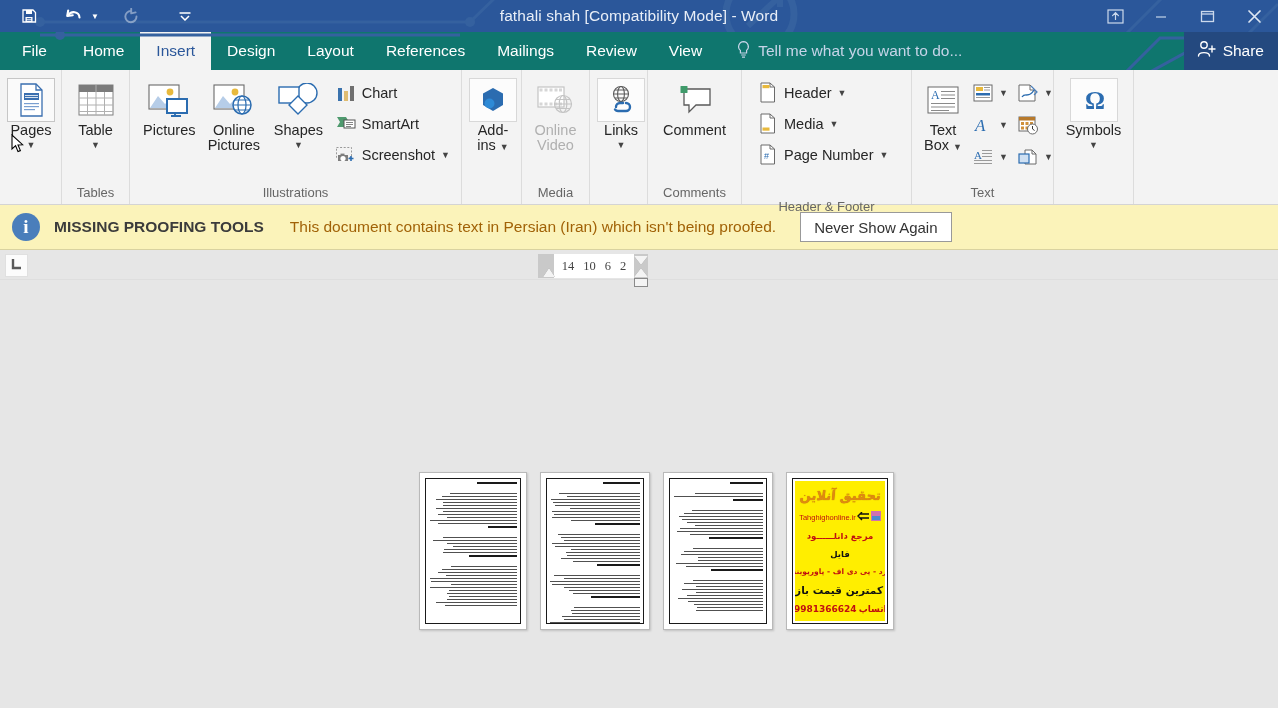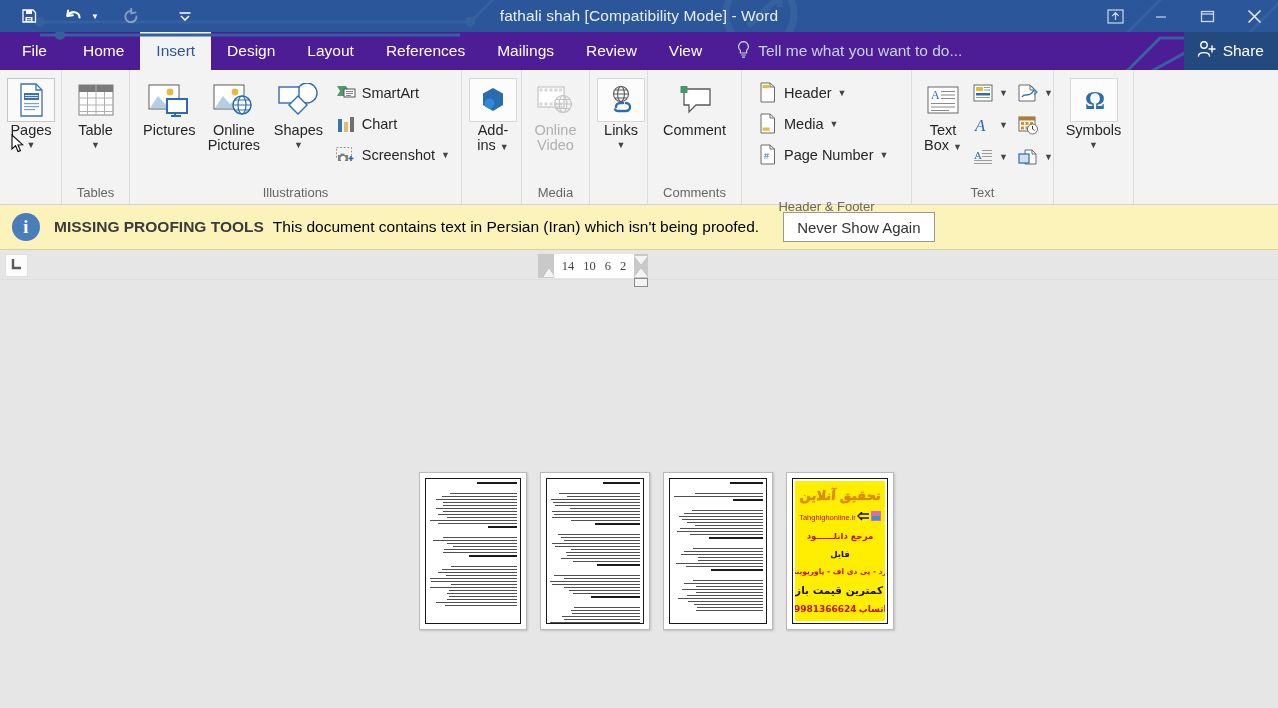--- a/index.html
+++ b/index.html
@@ -56,21 +56,21 @@
     width: 46px; height: 32px;
     display: flex; align-items: center; justify-content: center;
     color: #ccd9ec;
   }
   .win-btn.close { width: 48px; color: #dde6f3; }
 
   
   .tabstrip {
     position: relative;
     height: 38px;
-    background: #4c1d95;
+    background: #0f766e;
     display: flex; align-items: stretch;
     overflow: hidden;
   }
   .tab {
     padding: 0 16px;
     display: flex; align-items: center;
     color: #ffffff; font-size: 15.5px;
     white-space: nowrap;
   }
   .tab.file { padding: 0 20px 0 22px; }
@@ -173,21 +173,21 @@
   }
   .msg-icon {
     width: 28px; height: 28px; border-radius: 50%;
     background: #4a7ebb;
     display: flex; align-items: center; justify-content: center;
     color: #fff; font-size: 19px; font-weight: bold;
     font-family: "Liberation Serif", serif;
     flex: none;
   }
   .msg-strong { font-size: 15.5px; font-weight: bold; color: #3b3b3b; margin-left: 14px; }
-  .msg-text { font-size: 15.5px; color: #000000; margin-left: 9px; }
+  .msg-text { font-size: 15.5px; color: #a16207; margin-left: 26px; }
   .msg-btn {
     margin-left: 24px;
     background: #ffffff; border: 1px solid #999;
     height: 30px; padding: 0 13px;
     font-size: 15px; color: #333;
     font-family: "Liberation Sans", sans-serif;
     display: flex; align-items: center;
   }
 
   
@@ -582,40 +582,40 @@
           </svg>
         </span>
         <span class="lbl">Shapes</span>
         <span class="dd">▼</span>
       </div>
 
       <div class="smallcol">
         <div class="smallbtn">
           <span class="sico">
             <svg width="20" height="18" viewBox="0 0 20 18">
+              <rect x="2" y="4" width="4" height="13" fill="#3a72ad"></rect>
+              <rect x="8" y="7" width="4" height="10" fill="#e0bc70"></rect>
+              <rect x="14" y="2" width="4" height="15" fill="#6f6f6f"></rect>
+            </svg>
+          </span>
+          <span>Chart</span>
+        </div>
+        <div class="smallbtn">
+          <span class="sico">
+            <svg width="20" height="18" viewBox="0 0 20 18">
               <path d="M1 2 L10 2 L13 7 L10 12 L1 12 L4 7 Z" fill="#4f9a6e"></path>
               <rect x="8" y="5" width="11" height="8" fill="#fff" stroke="#555" stroke-width="1"></rect>
               <g fill="#777">
                   <rect x="10" y="7" width="7" height="0.9"></rect>
                   <rect x="10" y="9" width="7" height="0.9"></rect>
                   <rect x="10" y="11" width="5" height="0.9"></rect>
                 </g>
             </svg>
           </span>
           <span>SmartArt</span>
-        </div>
-        <div class="smallbtn">
-          <span class="sico">
-            <svg width="20" height="18" viewBox="0 0 20 18">
-              <rect x="2" y="4" width="4" height="13" fill="#3a72ad"></rect>
-              <rect x="8" y="7" width="4" height="10" fill="#e0bc70"></rect>
-              <rect x="14" y="2" width="4" height="15" fill="#6f6f6f"></rect>
-            </svg>
-          </span>
-          <span>Chart</span>
         </div>
         <div class="smallbtn">
           <span class="sico">
             <svg width="22" height="18" viewBox="0 0 22 18">
               <rect x="1.5" y="1.5" width="15" height="10" fill="none" stroke="#999" stroke-width="1" stroke-dasharray="2 1.6"></rect>
               <path d="M3 9 h10 v6 h-10 z" fill="#7e7e7e"></path>
               <circle cx="8" cy="12.5" r="2.6" fill="#fff"></circle>
               <rect x="5.5" y="7.6" width="4" height="2" fill="#7e7e7e"></rect>
               <path d="M16 10 V15 M13.5 12.5 H18.5" stroke="#2b6cb0" stroke-width="1.6"></path>
             </svg>

